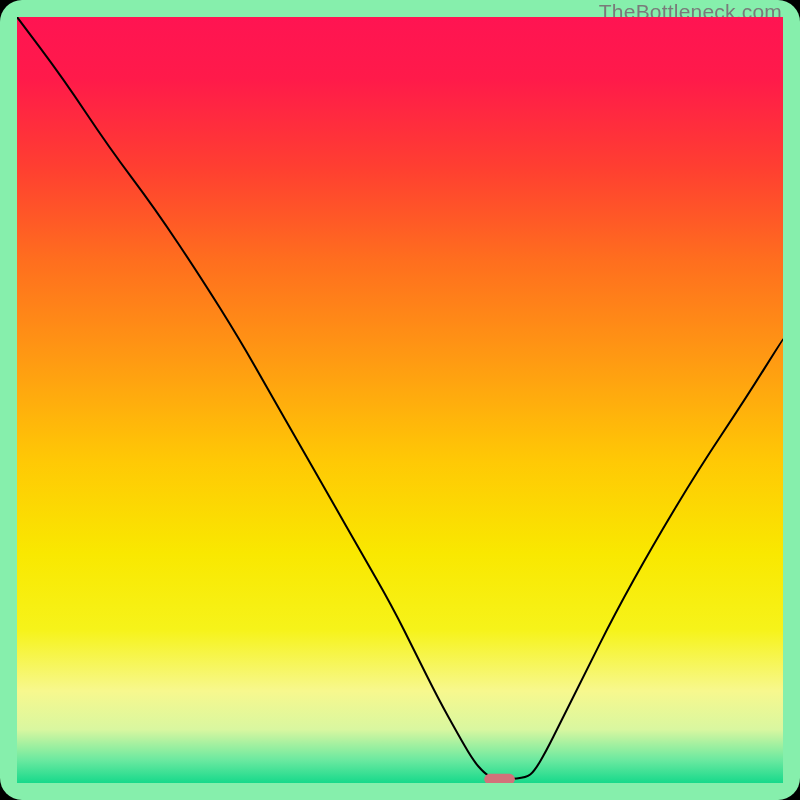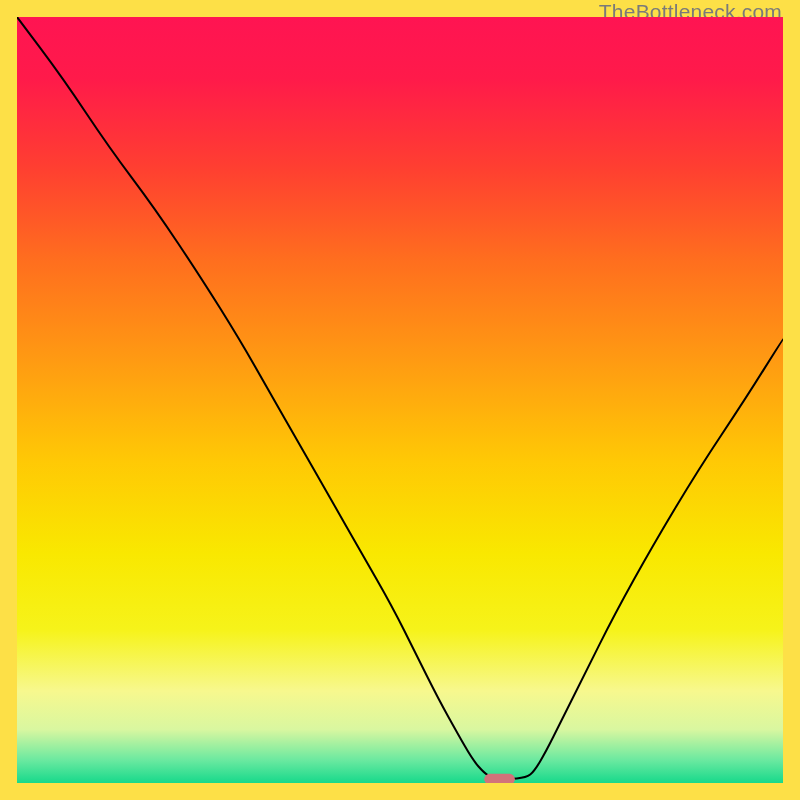--- a/index.html
+++ b/index.html
@@ -10,21 +10,22 @@
     background: #000;
     overflow: hidden;
     font-family: Arial, Helvetica, sans-serif;
   }
   .frame {
     position: absolute;
     left: 0;
     top: 0;
     width: 800px;
     height: 800px;
-    background: #fde047;
+    background: #86efac;
+    border-radius: 22px;
   }
   .plot-area {
     position: absolute;
     left: 17px;
     top: 17px;
     width: 766px;
     height: 766px;
   }
   .watermark {
     position: absolute;

